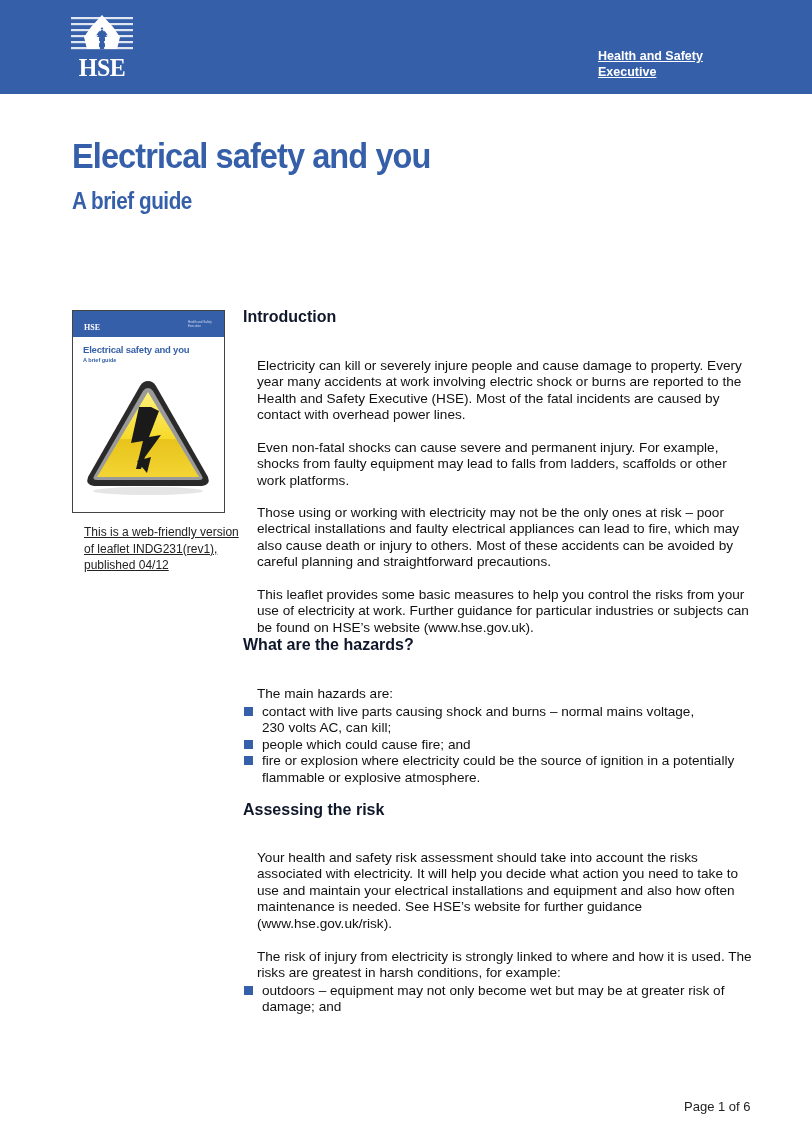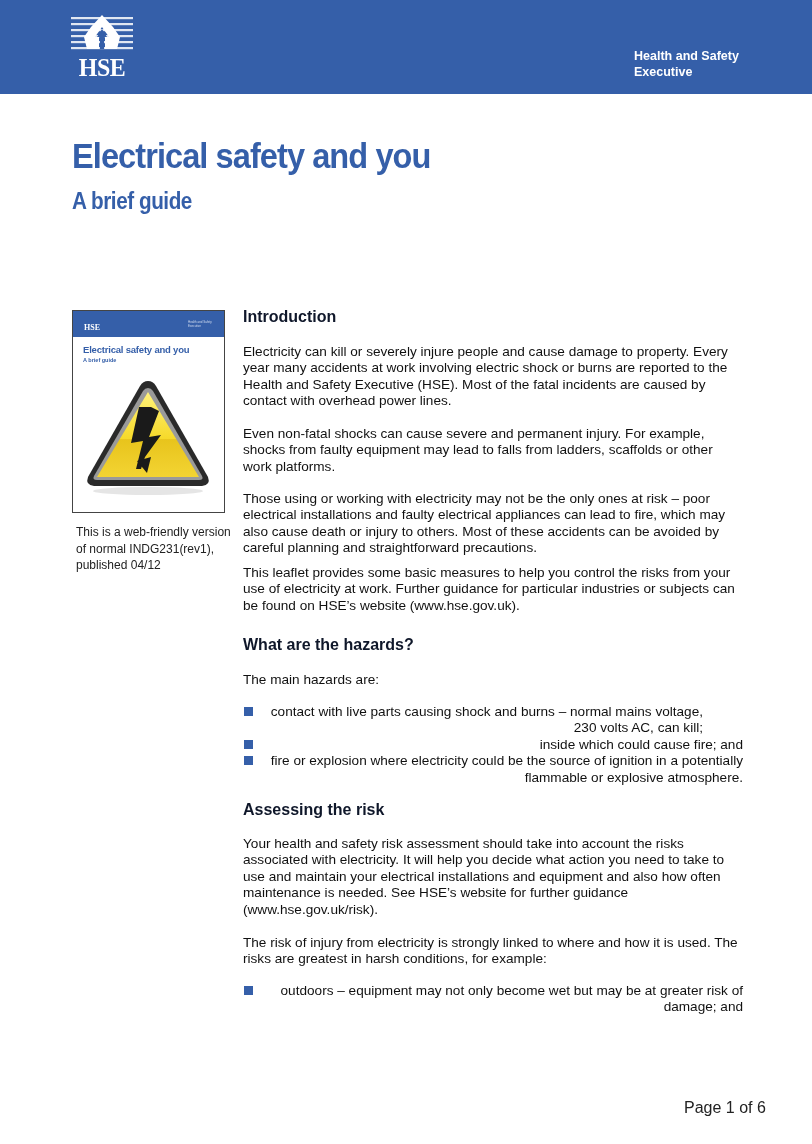--- a/index.html
+++ b/index.html
@@ -11,57 +11,57 @@
     position: absolute; left: 0; top: 0; width: 812px; height: 94px; background: #355fa9;
   }
   .logo { position: absolute; left: 71px; top: 15px; width: 62px; height: 62px; }
   .logo svg { display: block; }
   .logo-text {
     position: absolute; left: 0; top: 38px; width: 62px; text-align: center;
     font-family: "Liberation Serif", serif; color: #fff; font-size: 26px; font-weight: bold; letter-spacing: -0.5px;
     transform: scaleX(0.92);
   }
   .org-name {
-    position: absolute; left: 634px; top: 48px; color: #fff; font-weight: bold; font-size: 12.5px; line-height: 16px;
+    position: absolute; left: 598px; top: 48px; color: #fff; font-weight: bold; font-size: 12.5px; line-height: 16px; text-decoration: underline;
   }
   .title {
     position: absolute; left: 72px; top: 136px; margin: 0; color: #355fa9;
     font-size: 35px; font-weight: bold; letter-spacing: -1px; transform: scaleX(0.93); transform-origin: left;
   }
   .subtitle {
     position: absolute; left: 72px; top: 188px; margin: 0; color: #355fa9;
     font-size: 23px; font-weight: bold; letter-spacing: -0.5px; transform: scaleX(0.9); transform-origin: left;
   }
   .cover {
     position: absolute; left: 72px; top: 310px; width: 151px; height: 201px; border: 1px solid #444; background: #fff; overflow: hidden;
   }
   .cover-band { position: absolute; left: 0; top: 0; width: 151px; height: 26px; background: #355fa9; }
   .cover-hse { position: absolute; left: 11px; top: 12px; color: #fff; font-size: 8px; font-weight: bold; font-family: "Liberation Serif", serif; }
   .cover-org { position: absolute; right: 8px; top: 9px; color: #d0dbef; font-size: 3px; line-height: 4px; width: 28px; }
   .cover-title { position: absolute; left: 10px; top: 33px; color: #355fa9; font-size: 9.5px; font-weight: bold; letter-spacing: -0.2px; }
   .cover-sub { position: absolute; left: 10px; top: 46px; color: #355fa9; font-size: 5.5px; font-weight: bold; }
   .cover-sign { position: absolute; left: 8px; top: 62px; }
   .caption {
-    position: absolute; left: 76px; top: 524px; width: 160px; font-size: 12px; line-height: 16.5px; color: #222;
+    position: absolute; left: 84px; top: 524px; width: 160px; font-size: 12px; line-height: 16.5px; color: #222; text-decoration: underline;
   }
   .main { position: absolute; left: 243px; top: 306px; width: 500px; }
   .h2 {
     margin: 0; color: #0f172a; font-size: 16px; font-weight: bold; line-height: 22px; position: absolute; left: 0;
   }
   .p {
-    margin: 0; position: absolute; left: 0; width: 500px; font-size: 13.6px; line-height: 16.4px; color: #111;
+    margin: 14px; position: absolute; left: 0; width: 500px; font-size: 13.6px; line-height: 16.4px; color: #111;
   }
-  .list { margin: 0; padding: 0; list-style: none; position: absolute; left: 0; width: 500px; text-align: right; }
+  .list { margin: 0; padding: 0; list-style: none; position: absolute; left: 0; width: 500px; }
   .list li {
     position: relative; padding-left: 19px; font-size: 13.6px; line-height: 16.4px; color: #111;
   }
   .bullet {
     position: absolute; left: 1px; top: 3px; width: 9px; height: 9px; background: #355fa9;
   }
-  .page-num { position: absolute; left: 684px; top: 1099px; font-size: 16px; color: #222; text-align: center; }
+  .page-num { position: absolute; left: 684px; top: 1099px; font-size: 13px; color: #222; text-align: center; }
 </style>
 </head>
 <body>
 
 <div class="banner">
   <div class="logo">
     <svg width="62" height="40" viewBox="0 0 62 40">
       <g fill="#ffffff">
         <rect x="0" y="2" width="62" height="2.2" opacity="0.85"></rect>
         <rect x="0" y="8" width="62" height="2.2" opacity="0.85"></rect>
@@ -102,36 +102,36 @@
     <ellipse cx="67" cy="118" rx="55" ry="4" fill="#e5e5e5"></ellipse>
     <path d="M67 8 Q72 8 75 13 L127 104 Q130 112 121 113 L13 113 Q4 112 7 104 L59 13 Q62 8 67 8 Z" fill="#2a2a2a"></path>
     <path d="M67 15 Q70 15 72 18 L121 103 Q123 107 118 107 L16 107 Q11 107 13 103 L62 18 Q64 15 67 15 Z" fill="#9a9a9a"></path>
     <path d="M67 19 L118 104 L16 104 Z" fill="url(#yel)"></path>
     <path d="M70 34 L58 34 L50 70 L62 68 L55 96 L60 96 L64 84 L80 62 L68 64 L78 38 Z" fill="#1a1a1a"></path>
     <path d="M56 88 L66 100 L70 84 Z" fill="#1a1a1a"></path>
   </svg>
 </div>
 <div class="caption">
   <div>This is a web-friendly version</div>
-  <div>of normal INDG231(rev1),</div>
+  <div>of leaflet INDG231(rev1),</div>
   <div>published 04/12</div>
 </div>
 
 <div class="main">
   <h3 class="h2" style="top:0px">Introduction</h3>
   <p class="p" style="top:38px">Electricity can kill or severely injure people and cause damage to property. Every year many accidents at work involving electric shock or burns are reported to the Health and Safety Executive (HSE). Most of the fatal incidents are caused by contact with overhead power lines.</p>
   <p class="p" style="top:120px">Even non-fatal shocks can cause severe and permanent injury. For example, shocks from faulty equipment may lead to falls from ladders, scaffolds or other work platforms.</p>
   <p class="p" style="top:185px">Those using or working with electricity may not be the only ones at risk – poor electrical installations and faulty electrical appliances can lead to fire, which may also cause death or injury to others. Most of these accidents can be avoided by careful planning and straightforward precautions.</p>
-  <p class="p" style="top:259px">This leaflet provides some basic measures to help you control the risks from your use of electricity at work. Further guidance for particular industries or subjects can be found on HSE’s website (www.hse.gov.uk).</p>
+  <p class="p" style="top:267px">This leaflet provides some basic measures to help you control the risks from your use of electricity at work. Further guidance for particular industries or subjects can be found on HSE’s website (www.hse.gov.uk).</p>
 
   <h3 class="h2" style="top:328px">What are the hazards?</h3>
   <p class="p" style="top:366px">The main hazards are:</p>
   <ul class="list" style="top:398px">
     <li style="padding-right:40px"><span class="bullet"></span><span>contact with live parts causing shock and burns – normal mains voltage, 230 volts AC, can kill;</span></li>
-    <li><span class="bullet"></span><span>inside which could cause fire; and</span></li>
+    <li><span class="bullet"></span><span>people which could cause fire; and</span></li>
     <li><span class="bullet"></span><span>fire or explosion where electricity could be the source of ignition in a potentially flammable or explosive atmosphere.</span></li>
   </ul>
 
   <h3 class="h2" style="top:493px">Assessing the risk</h3>
   <p class="p" style="top:530px">Your health and safety risk assessment should take into account the risks associated with electricity. It will help you decide what action you need to take to use and maintain your electrical installations and equipment and also how often maintenance is needed. See HSE’s website for further guidance (www.hse.gov.uk/risk).</p>
   <p class="p" style="top:629px">The risk of injury from electricity is strongly linked to where and how it is used. The risks are greatest in harsh conditions, for example:</p>
   <ul class="list" style="top:677px">
     <li><span class="bullet"></span><span>outdoors – equipment may not only become wet but may be at greater risk of damage; and</span></li>
   </ul>
 </div>

